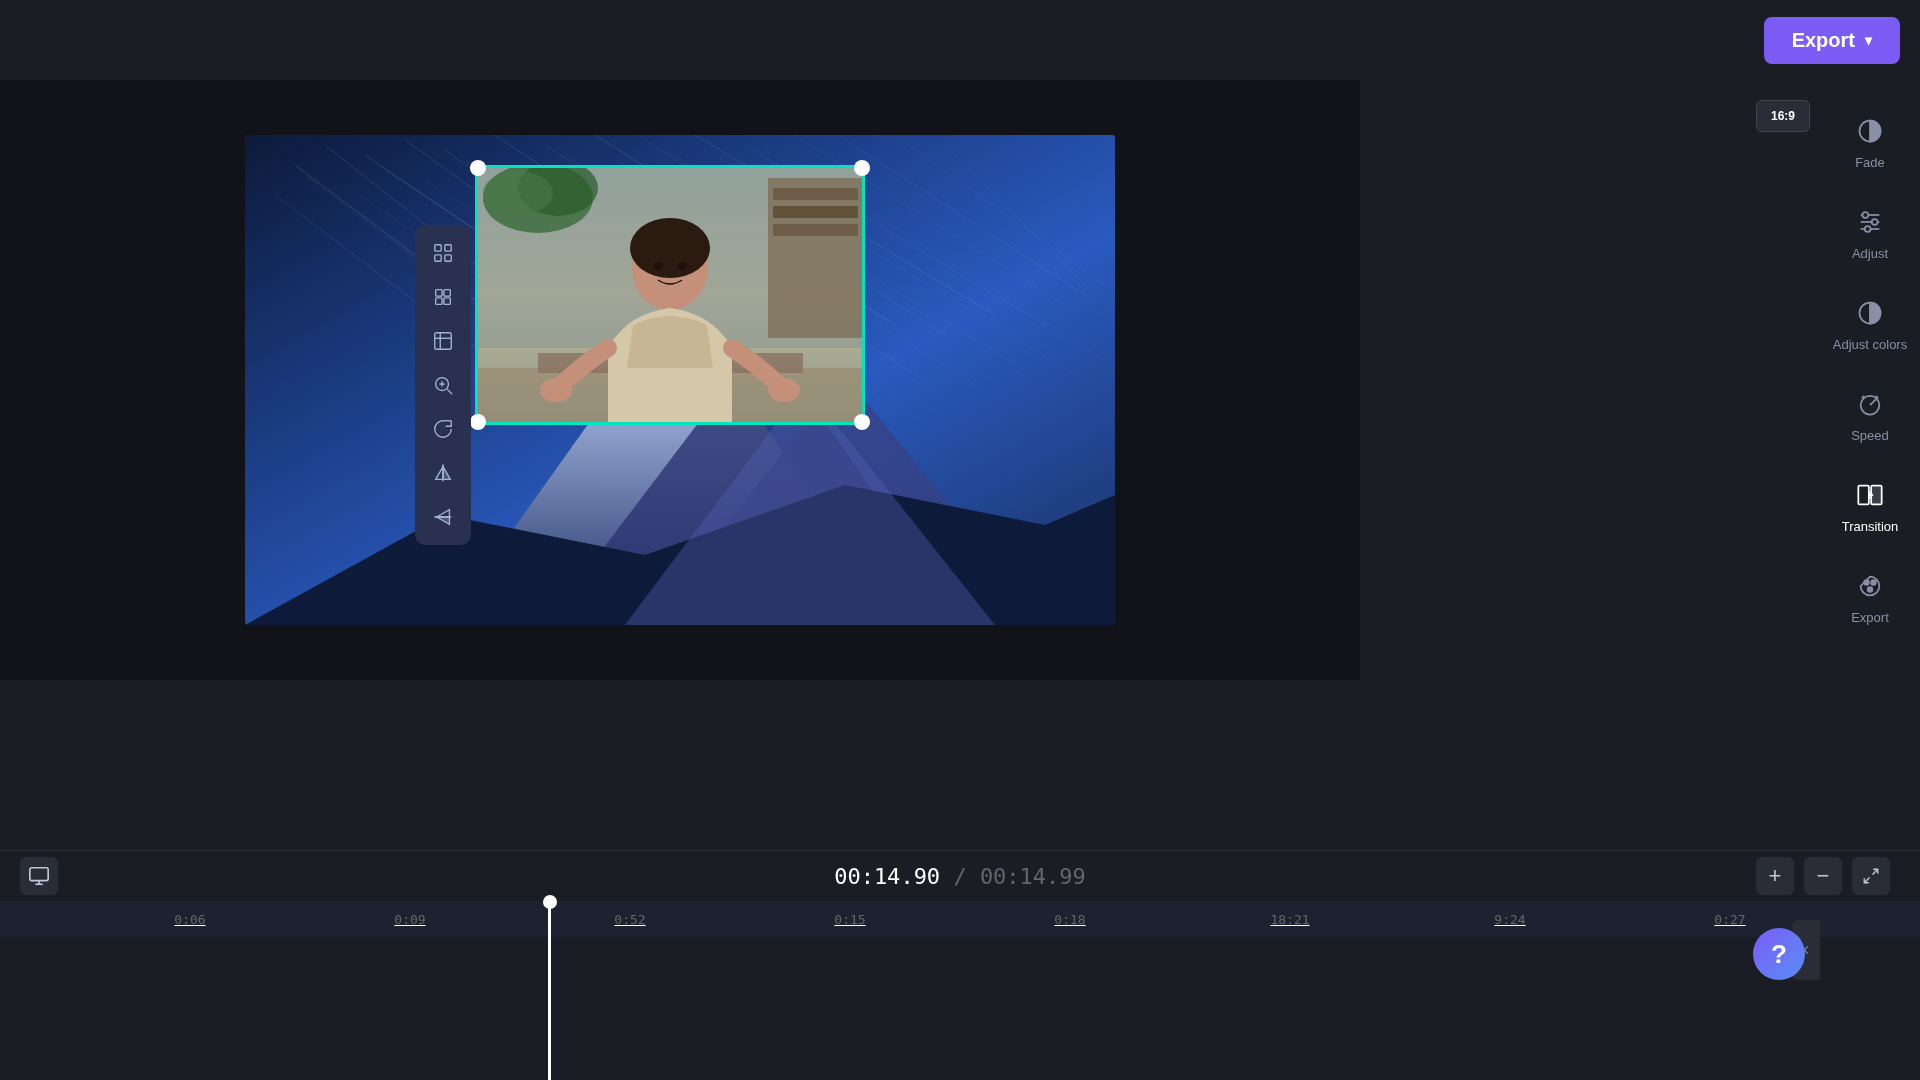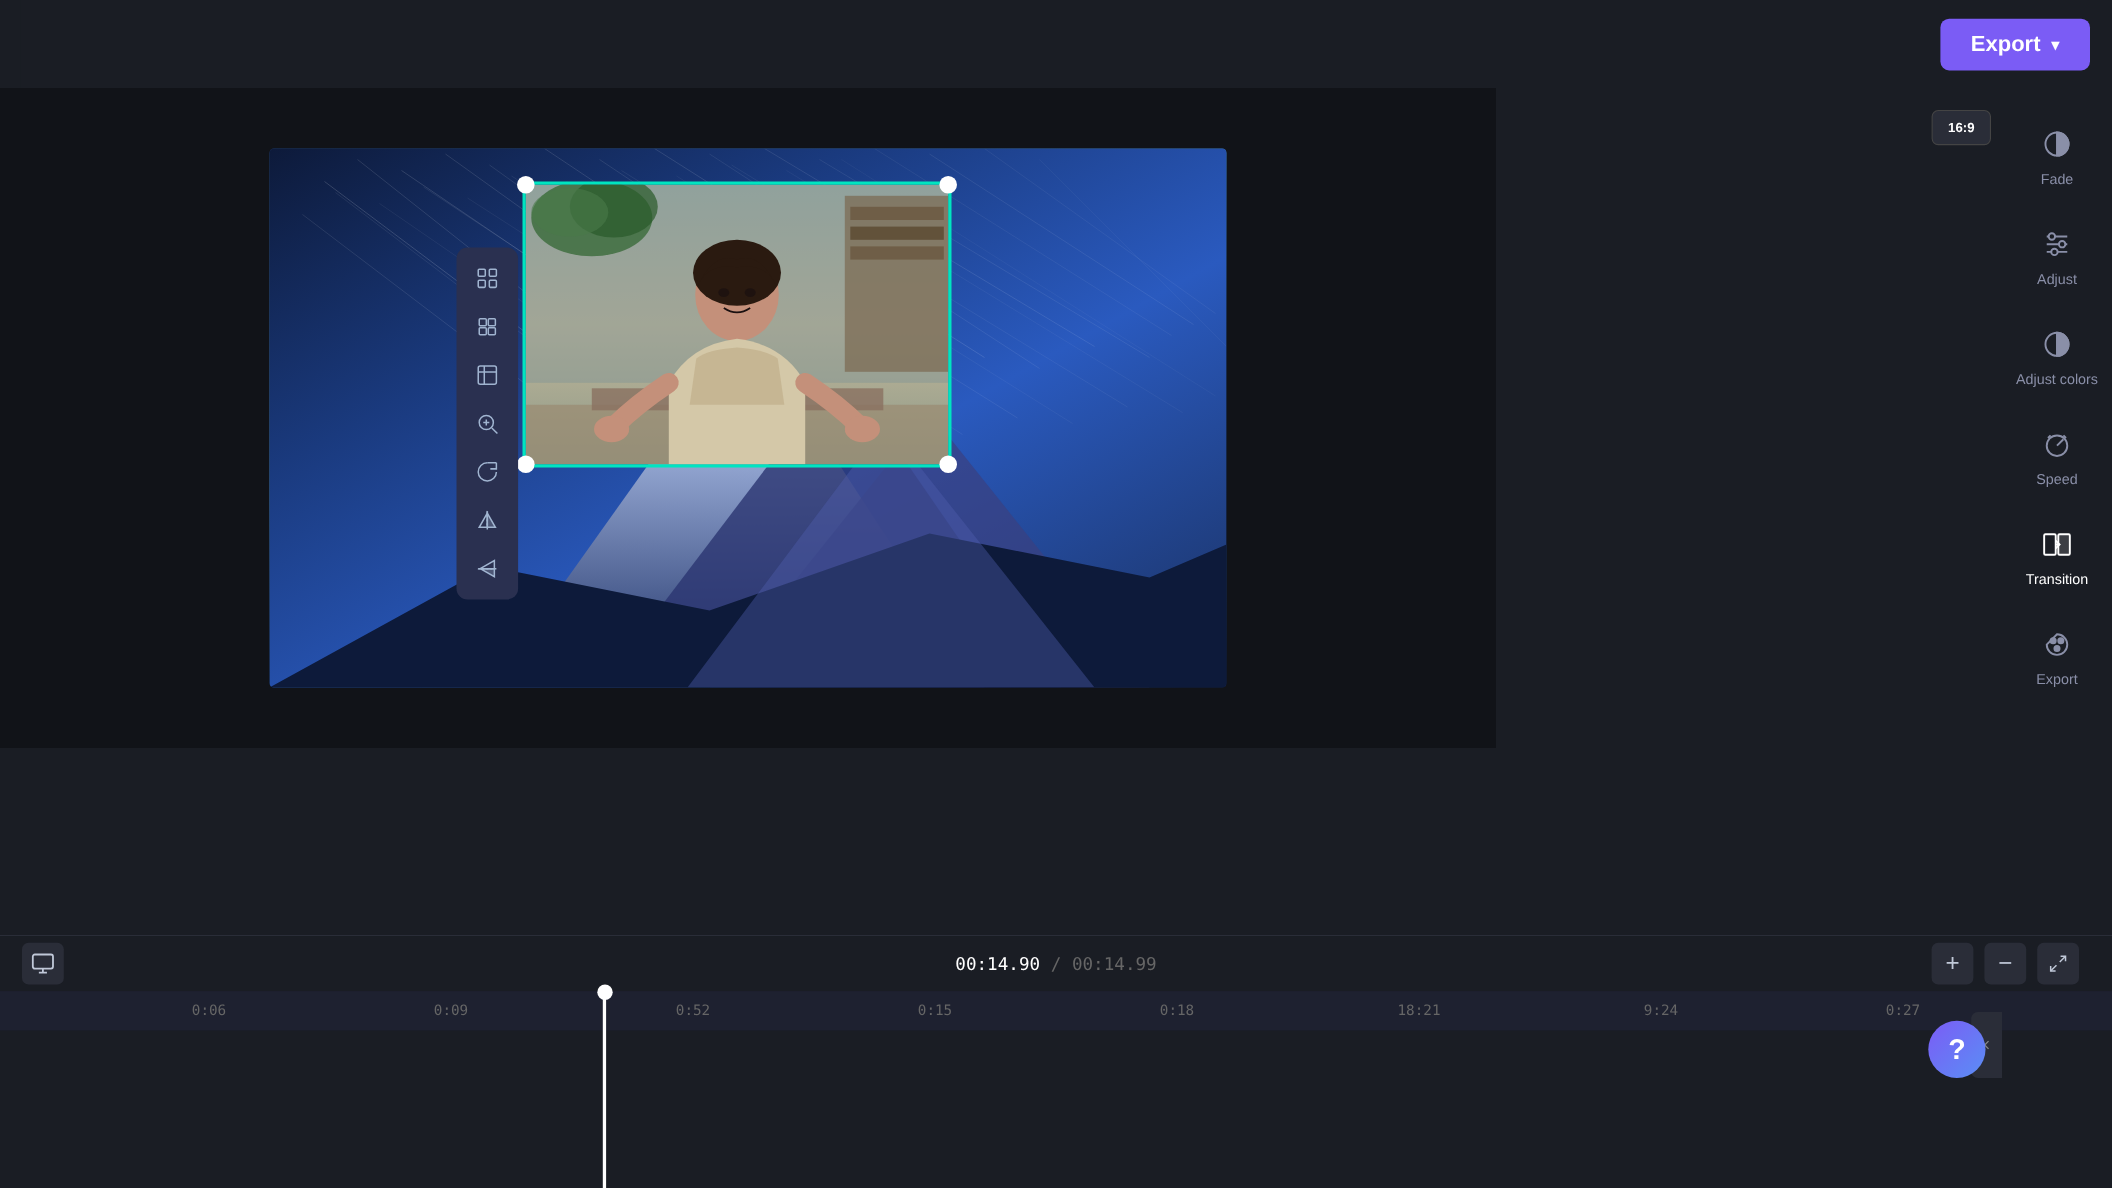--- a/index.html
+++ b/index.html
@@ -279,21 +279,21 @@
       display: flex;
       align-items: center;
       padding: 0 20px;
       background: #1a1d24;
     }
 
     #timeline-time {
       position: absolute;
       left: 50%;
       transform: translateX(-50%);
-      font-size: 16px;
+      font-size: 22px;
       color: #c0c8d8;
       font-family: monospace;
     }
     #timeline-time .current { color: #fff; }
     #timeline-time .separator { color: #666; }
     #timeline-time .total { color: #666; }
 
     #timeline-zoom-controls {
       position: absolute;
       right: 30px;
@@ -334,20 +334,21 @@
       top: 50px;
       left: 0;
       right: 0;
       height: 36px;
       background: #1e2130;
       display: flex;
       align-items: center;
       padding: 0 80px;
       gap: 0;
       overflow: hidden;
+      text-decoration: underline;
     }
 
     .ruler-mark {
       display: flex;
       flex-direction: column;
       align-items: center;
       color: #666;
       font-size: 13px;
       font-family: monospace;
       flex: 1;

